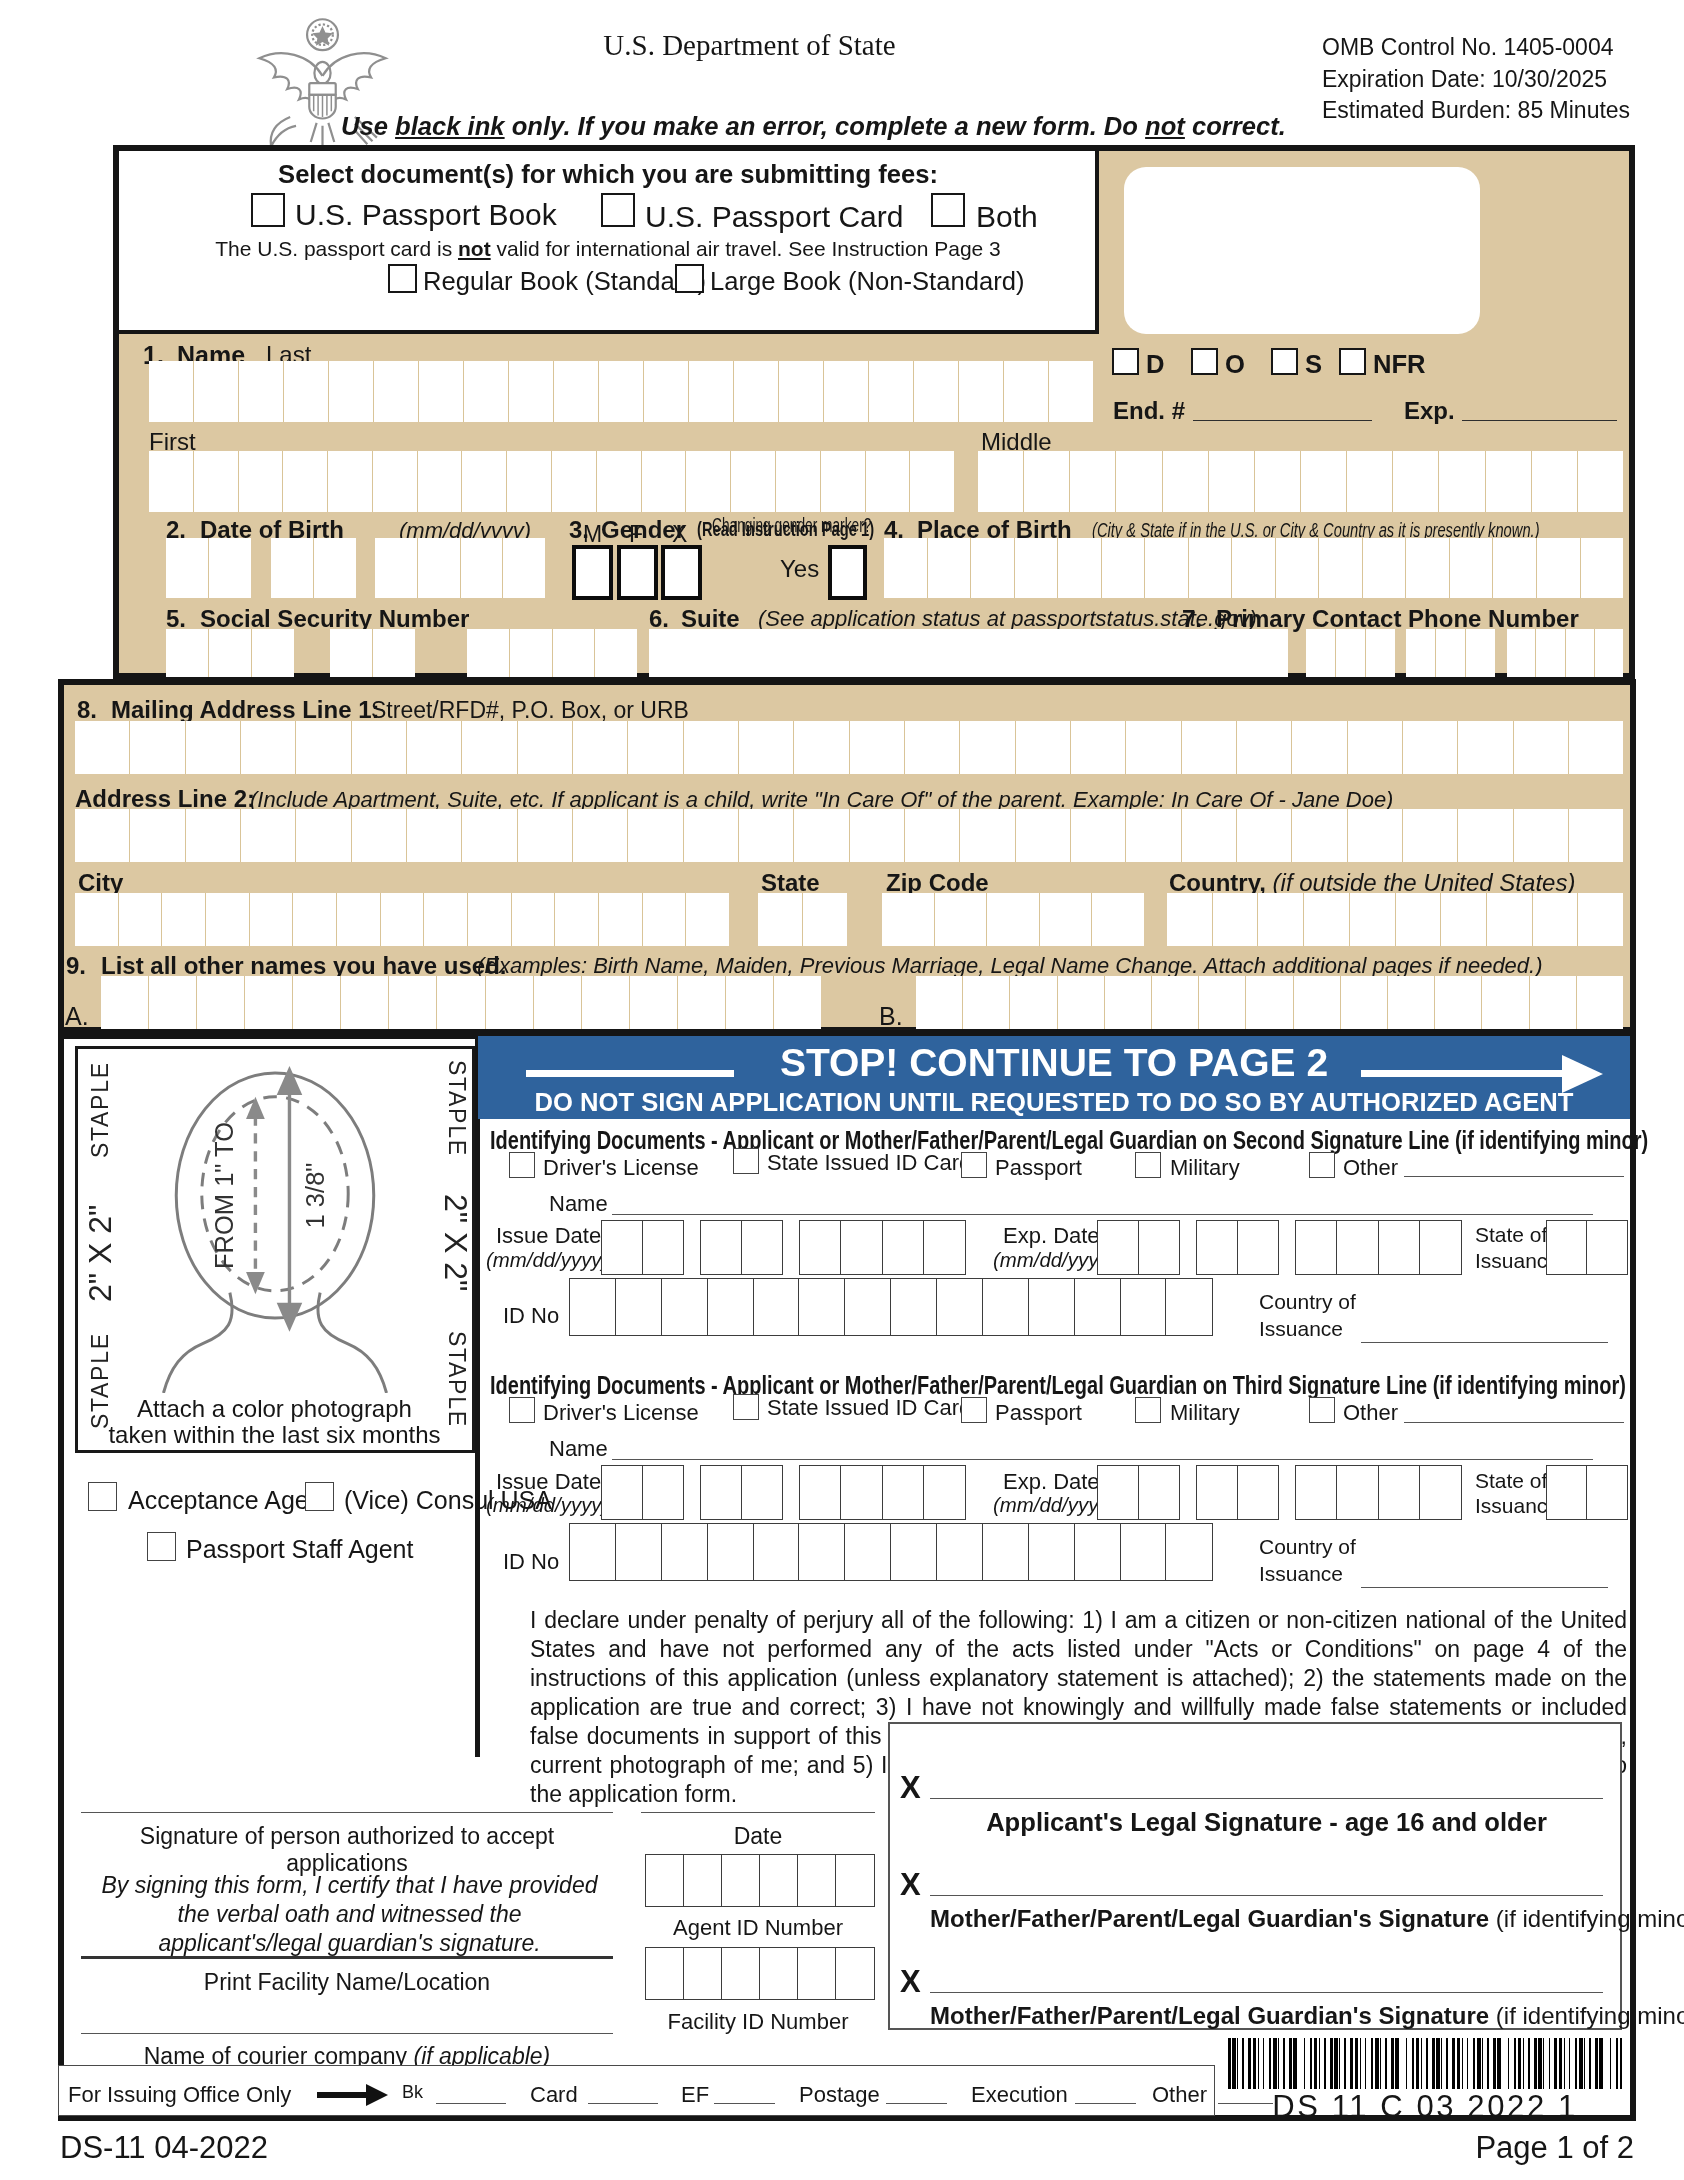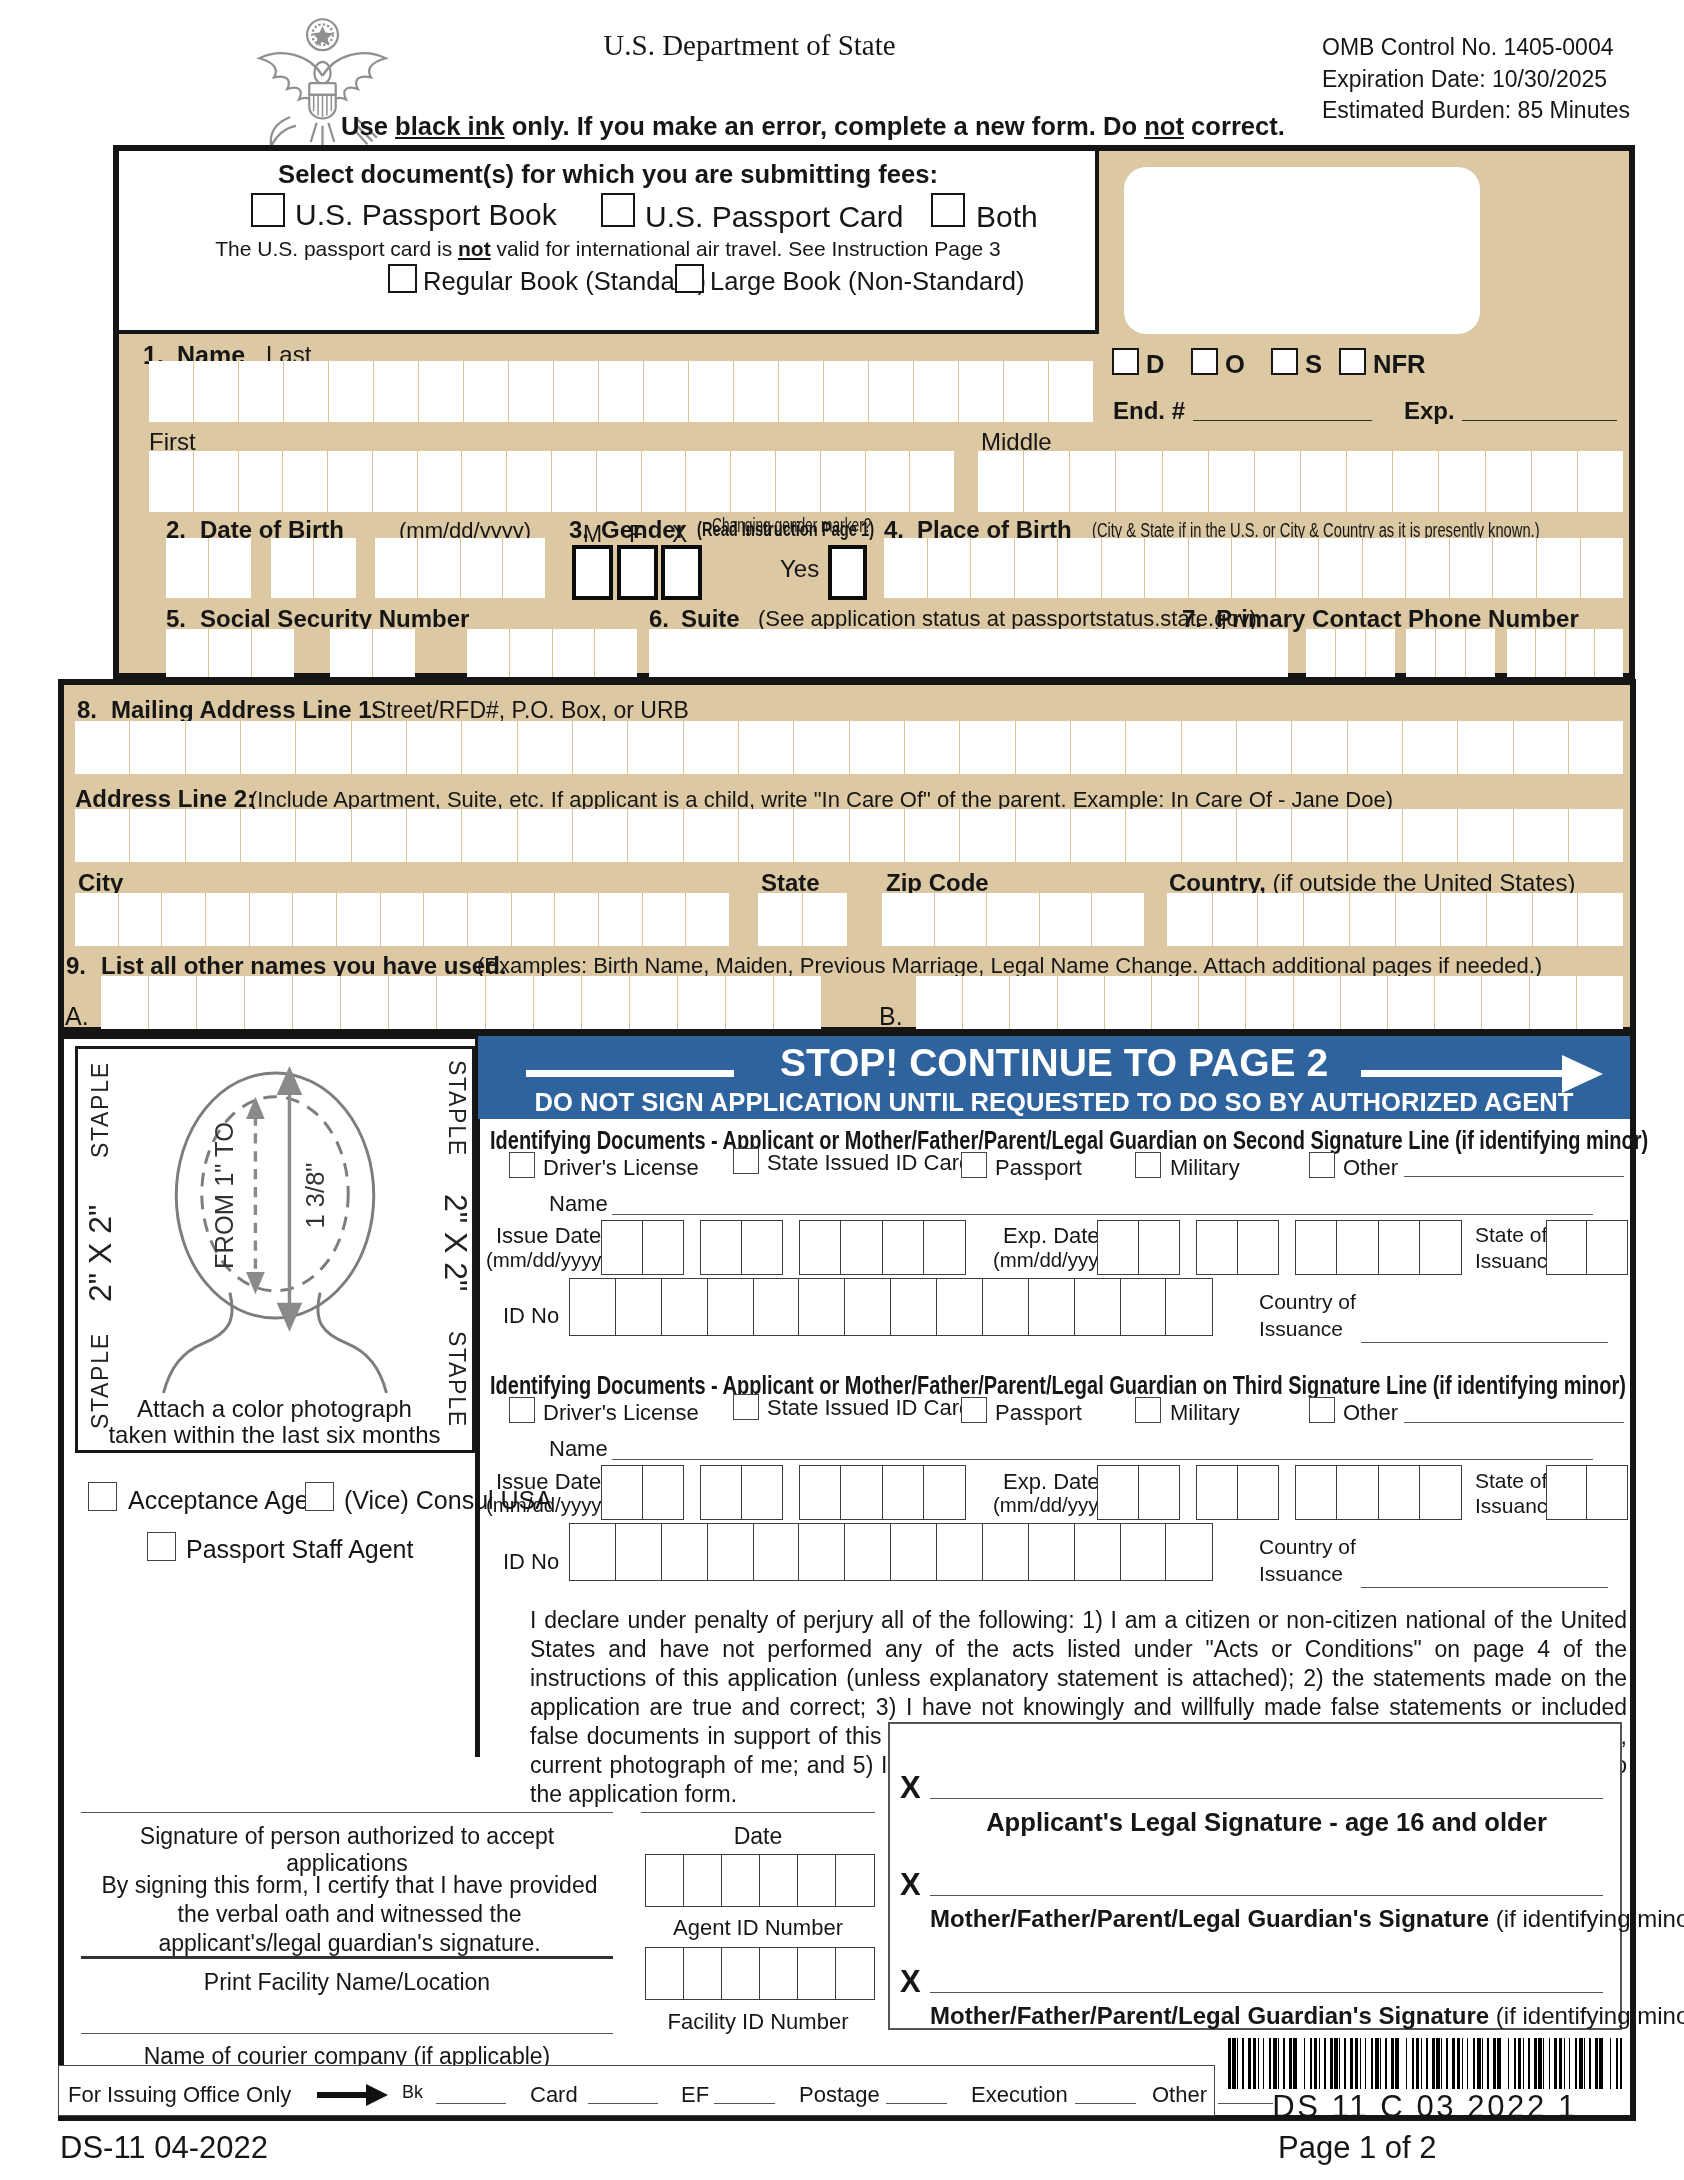--- a/index.html
+++ b/index.html
@@ -1,21 +1,21 @@
 <!DOCTYPE html>
 <html style="font-size:13.6px"><head>
 <meta charset="utf-8">
 <style>
   *{margin:0;padding:0;box-sizing:border-box}
   html,body{background:#fff}
   body{font-family:"Liberation Sans",sans-serif;color:#161616}
   #page{position:relative;width:1685px;height:2181px;background:#fff;overflow:hidden}
   .abs{position:absolute}
   .serif{font-family:"Liberation Serif",serif}
-  .b{font-weight:700}.i{}.ctr{text-align:center}.nw{white-space:nowrap}.u{text-decoration:underline}
+  .b{font-weight:700}.i{font-style:italic}.ctr{text-align:center}.nw{white-space:nowrap}.u{text-decoration:underline}
   .panel{position:absolute;border:6px solid #151515}
   .cb{position:absolute;background:#fff;border:2.6px solid #161616}
   .cb.thk{border-width:4.3px;border-color:#0c0c0c}
   .comb{position:absolute;display:flex;background:#fff}
   .comb>i{flex:1;border-right:1.7px solid #d9c498}
   .comb>i:last-child{border-right:none}
   .comb.dark{background:transparent}
   .comb.dark>i{background:#fff;border:1.7px solid #3d3d3d;margin-left:-1.7px}
   .comb.dark>i:first-child{margin-left:0}
   .ln{position:absolute;border-bottom:1.7px solid #2e2e2e}
@@ -651,16 +651,16 @@
   <div class="abs nw" style="left:799px;top:2082px;font-size:22px">Postage</div>
   <div class="ln" style="left:886px;top:2080px;width:61px;height:24px;border-color:#555"></div>
   <div class="abs nw" style="left:971px;top:2082px;font-size:22px">Execution</div>
   <div class="ln" style="left:1075px;top:2080px;width:61px;height:24px;border-color:#555"></div>
 
   <div class="abs nw" style="left:1152px;top:2082px;font-size:22px">Other</div>
 
   <div class="ln" style="left:1152px;top:2080px;width:55px;height:24px;border-color:#555;transform:translateX(66px)"></div>
 
   <div class="abs nw" style="left:60px;top:2130px;font-size:31px">DS-11 04-2022</div>
-  <div class="abs nw" style="left:1278px;top:2130px;width:356px;text-align:left;font-size:31px">Page 1 of 2</div>
+  <div class="abs nw" style="left:1278px;top:2130px;width:356px;text-align:right;font-size:31px">Page 1 of 2</div>
 
 </div>
 
 
 </body></html>

